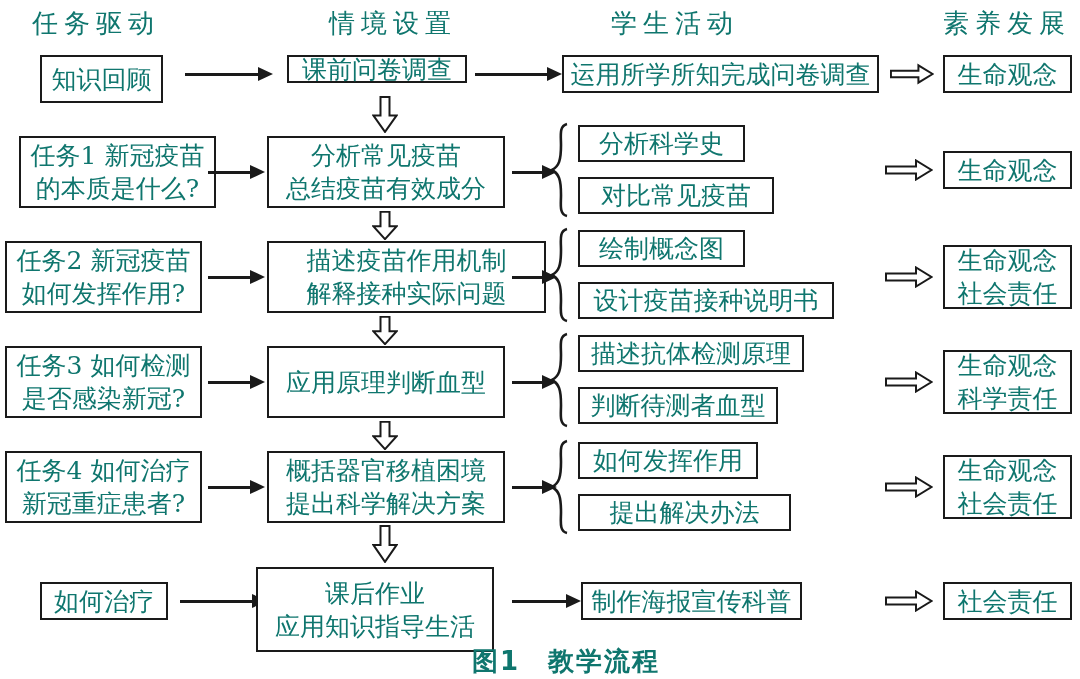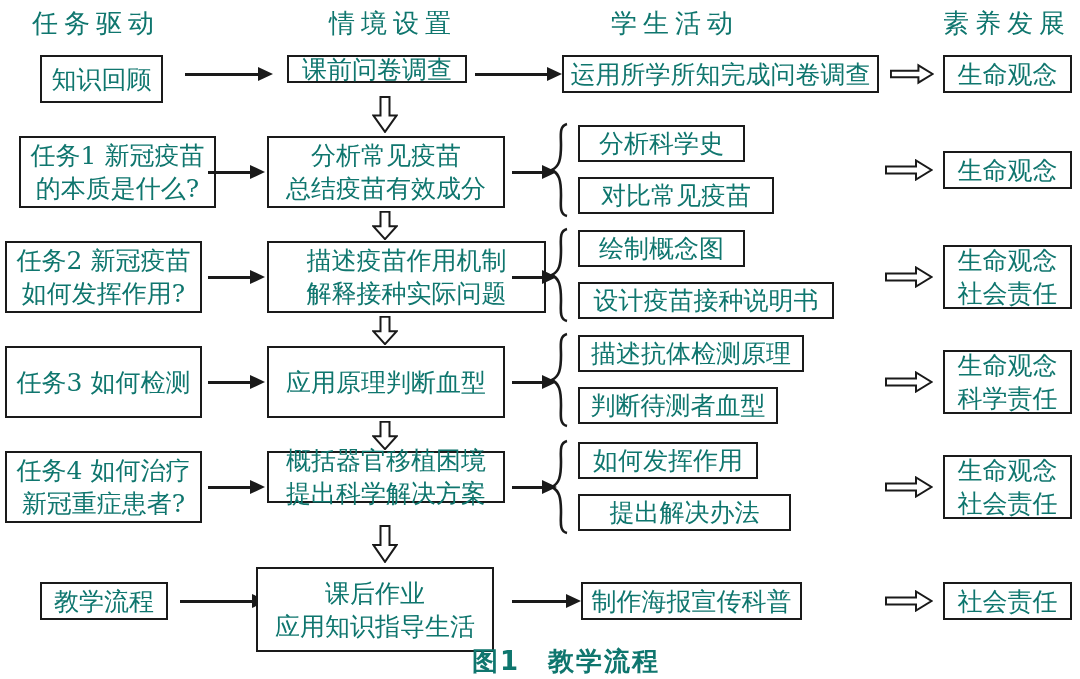--- a/index.html
+++ b/index.html
@@ -120,20 +120,21 @@
     <span>生命观念</span>
     <span>社会责任</span>
   </div>
 
   <svg class="abs" style="left:372px;top:316px" width="26" height="29" viewBox="0 0 26 34" preserveAspectRatio="none">
     <path d="M8.5 1 H17.5 V18 H24.5 L13 33 L1.5 18 H8.5 Z" fill="#ffffff" stroke="#1a1a1a" stroke-width="2"></path>
   </svg>
 
   <div class="box" style="left:5px;top:346px;width:197px;height:72px">
     <span>任务3 如何检测</span>
+    <span>是否感染新冠?</span>
   </div>
   <div class="arrow" style="left:208px;top:381px;width:42px"></div>
   <div class="box" style="left:267px;top:346px;width:238px;height:72px">
     <span>应用原理判断血型</span>
   </div>
   <div class="arrow" style="left:512px;top:381px;width:30px"></div>
   <svg class="abs" style="left:549px;top:332px" width="22" height="96" viewBox="0 0 22 100" preserveAspectRatio="none">
     <path d="M18 2 C10 4 12 14 12 24 C12 40 10 46 3 50 C10 54 12 60 12 76 C12 86 10 96 18 98" fill="none" stroke="#1a1a1a" stroke-width="2.6"></path>
   </svg>
   <div class="box" style="left:578px;top:335px;width:226px;height:37px">
@@ -152,21 +153,21 @@
 
   <svg class="abs" style="left:372px;top:421px" width="26" height="29" viewBox="0 0 26 34" preserveAspectRatio="none">
     <path d="M8.5 1 H17.5 V18 H24.5 L13 33 L1.5 18 H8.5 Z" fill="#ffffff" stroke="#1a1a1a" stroke-width="2"></path>
   </svg>
 
   <div class="box" style="left:5px;top:451px;width:197px;height:72px">
     <span>任务4 如何治疗</span>
     <span>新冠重症患者?</span>
   </div>
   <div class="arrow" style="left:208px;top:486px;width:42px"></div>
-  <div class="box" style="left:267px;top:451px;width:238px;height:52px">
+  <div class="box" style="left:267px;top:451px;width:238px;height:72px">
     <span>概括器官移植困境</span>
     <span>提出科学解决方案</span>
   </div>
   <div class="arrow" style="left:512px;top:486px;width:30px"></div>
   <svg class="abs" style="left:549px;top:439px" width="22" height="96" viewBox="0 0 22 100" preserveAspectRatio="none">
     <path d="M18 2 C10 4 12 14 12 24 C12 40 10 46 3 50 C10 54 12 60 12 76 C12 86 10 96 18 98" fill="none" stroke="#1a1a1a" stroke-width="2.6"></path>
   </svg>
   <div class="box" style="left:578px;top:442px;width:180px;height:37px">
     <span>如何发挥作用</span>
   </div>
@@ -179,21 +180,21 @@
   <div class="box" style="left:943px;top:455px;width:129px;height:64px">
     <span>生命观念</span>
     <span>社会责任</span>
   </div>
 
   <svg class="abs" style="left:372px;top:525px" width="26" height="38" viewBox="0 0 26 34" preserveAspectRatio="none">
     <path d="M8.5 1 H17.5 V18 H24.5 L13 33 L1.5 18 H8.5 Z" fill="#ffffff" stroke="#1a1a1a" stroke-width="2"></path>
   </svg>
 
   <div class="box" style="left:40px;top:582px;width:128px;height:38px">
-    <span>教学流程</span>
+    <span>如何治疗</span>
   </div>
   <div class="arrow" style="left:180px;top:600px;width:72px"></div>
   <div class="box" style="left:256px;top:567px;width:238px;height:85px">
     <span>课后作业</span>
     <span>应用知识指导生活</span>
   </div>
   <div class="arrow" style="left:512px;top:600px;width:54px"></div>
   <div class="box" style="left:581px;top:582px;width:221px;height:38px">
     <span>制作海报宣传科普</span>
   </div>

